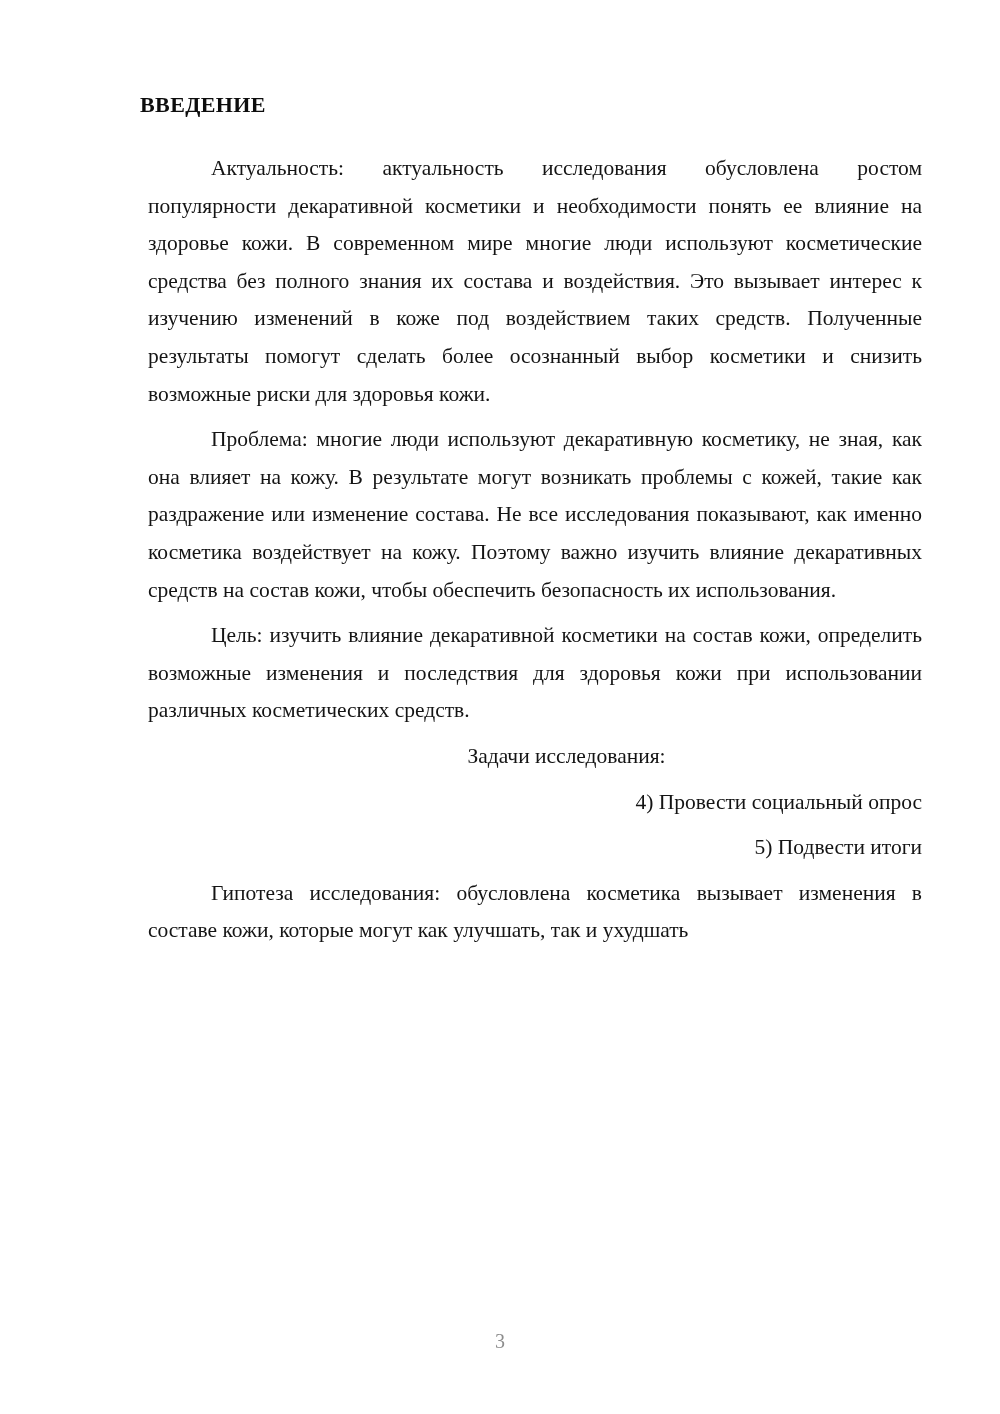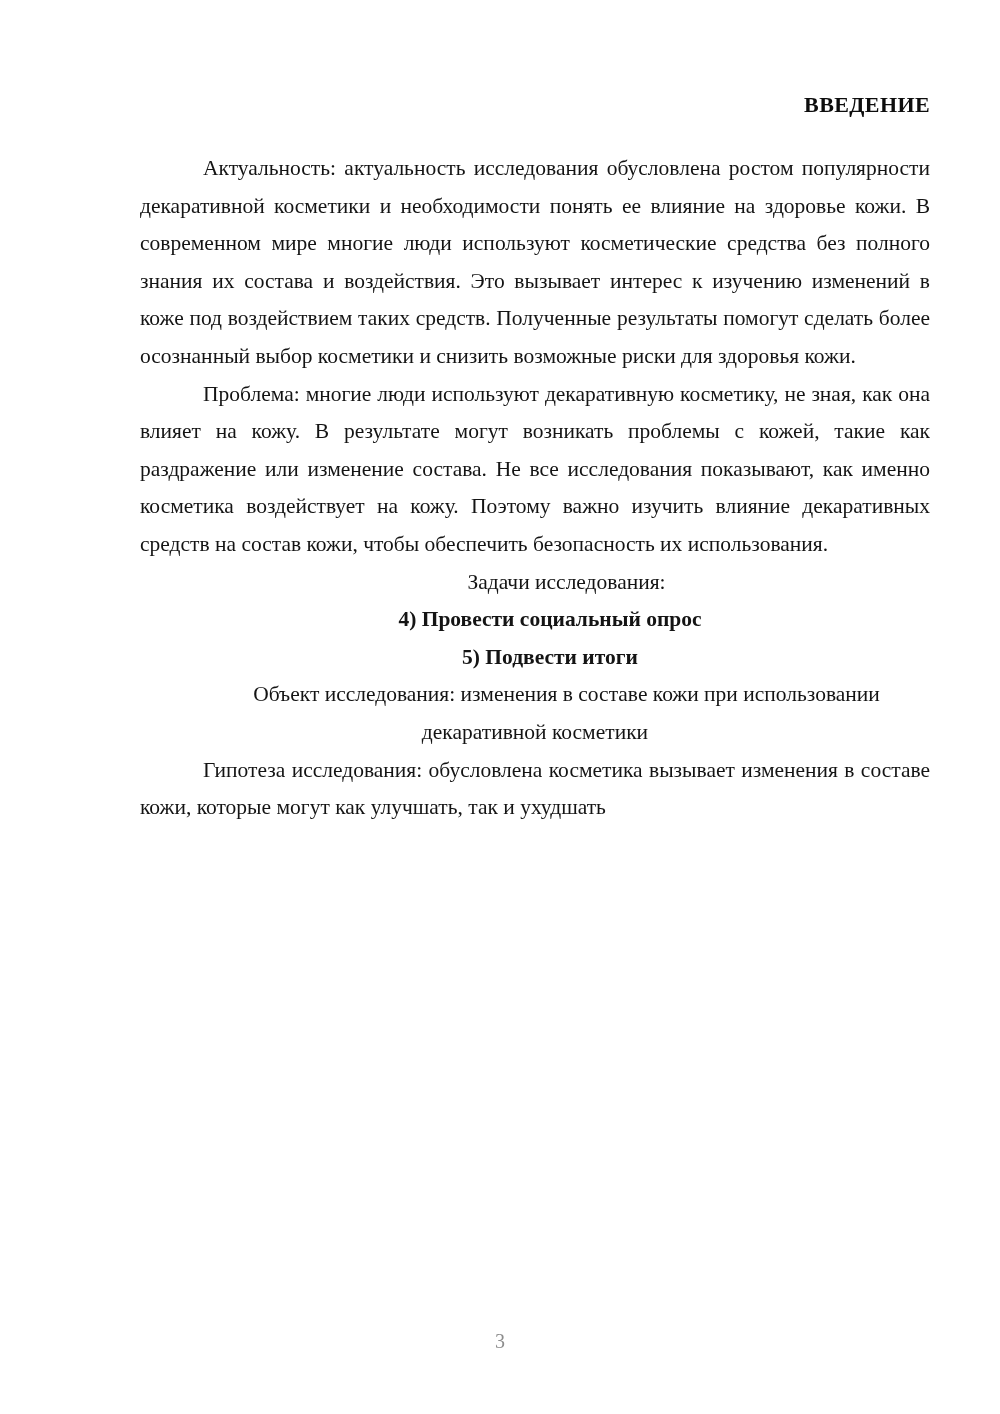--- a/index.html
+++ b/index.html
@@ -28,51 +28,50 @@
   .content {
     position: absolute;
     left: 140px;
     top: 86px;
     width: 790px;
   }
 
   .doc-title {
     font-size: 22px;
     font-weight: bold;
-    text-align: right;
+    text-align: left;
     letter-spacing: 0.4px;
     line-height: 38px;
     margin: 0 0 26px 0;
     color: #0d0d0d;
   }
 
   .para {
     font-size: 21.5px;
     line-height: 37.6px;
     text-align: justify;
     text-justify: inter-word;
     text-indent: 63px;
-    margin: 0;
+    margin: 8px;
     color: #141414;
     hyphens: none;
   }
 
   
   .para.left {
     text-align: center;
   }
 
   
   .para.task {
     text-indent: 30px;
   }
 
   .para.task.short {
-    text-align: center;
-    font-weight: bold;
+    text-align: right;
   }
 
   .page-number {
     position: absolute;
     left: 0;
     right: 0;
     top: 1329px;
     text-align: center;
     font-size: 20px;
     line-height: 24px;
@@ -86,31 +85,31 @@
 <div class="page">
 
   <div class="content">
 
     <h1 class="doc-title">ВВЕДЕНИЕ</h1>
 
     <p class="para">Актуальность: актуальность исследования обусловлена ростом популярности декаративной косметики и необходимости понять ее влияние на здоровье кожи. В современном мире многие люди используют косметические средства без полного знания их состава и воздействия. Это вызывает интерес к изучению изменений в коже под воздействием таких средств. Полученные результаты помогут сделать более осознанный выбор косметики и снизить возможные риски для здоровья кожи.</p>
 
     <p class="para">Проблема: многие люди используют декаративную косметику, не зная, как она влияет на кожу. В результате могут возникать проблемы с кожей, такие как раздражение или изменение состава. Не все исследования показывают, как именно косметика воздействует на кожу. Поэтому важно изучить влияние декаративных средств на состав кожи, чтобы обеспечить безопасность их использования.</p>
 
+    <p class="para">Цель: изучить влияние декаративной косметики на состав кожи, определить возможные изменения и последствия для здоровья кожи при использовании различных косметических средств.</p>
 
     <p class="para left">Задачи исследования:</p>
 
 
 
 
     <p class="para task short">4) Провести социальный опрос</p>
 
     <p class="para task short">5) Подвести итоги</p>
 
-    <p class="para left">Объект исследования: изменения в составе кожи при использовании декаративной косметики</p>
 
 
     <p class="para">Гипотеза исследования: обусловлена косметика вызывает изменения в составе кожи, которые могут как улучшать, так и ухудшать</p>
 
   </div>
 
   <div class="page-number">3</div>
 
 </div>
 

